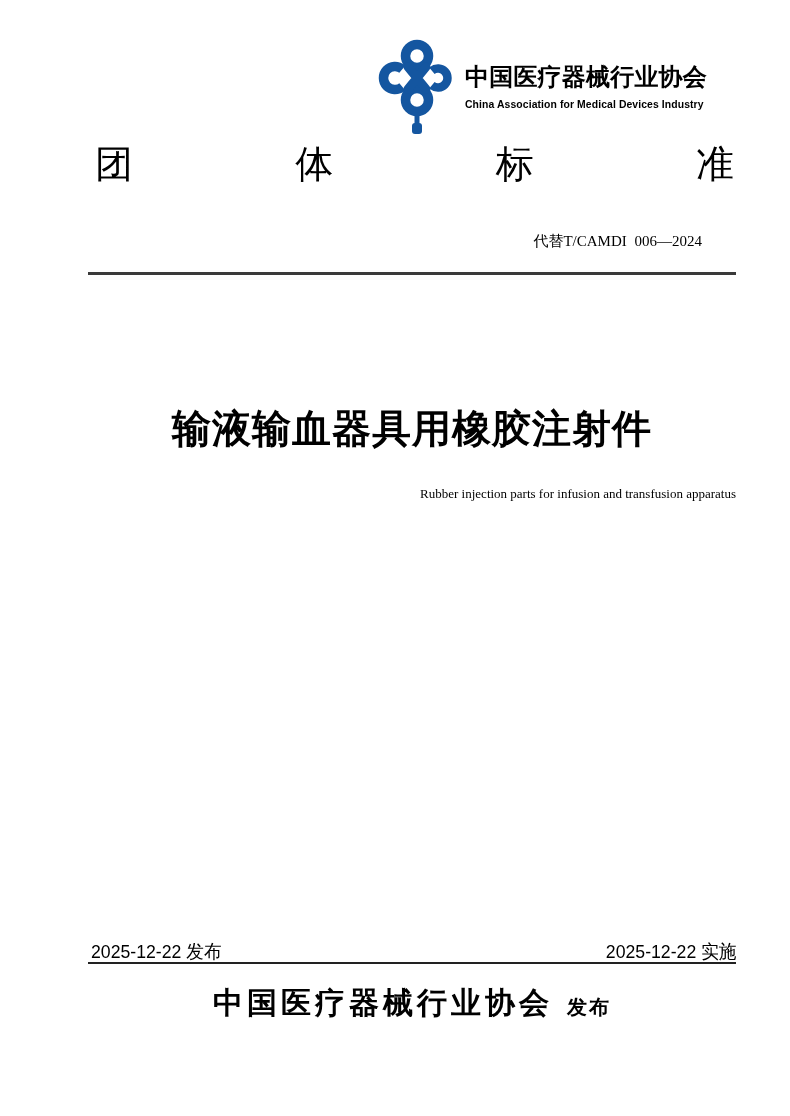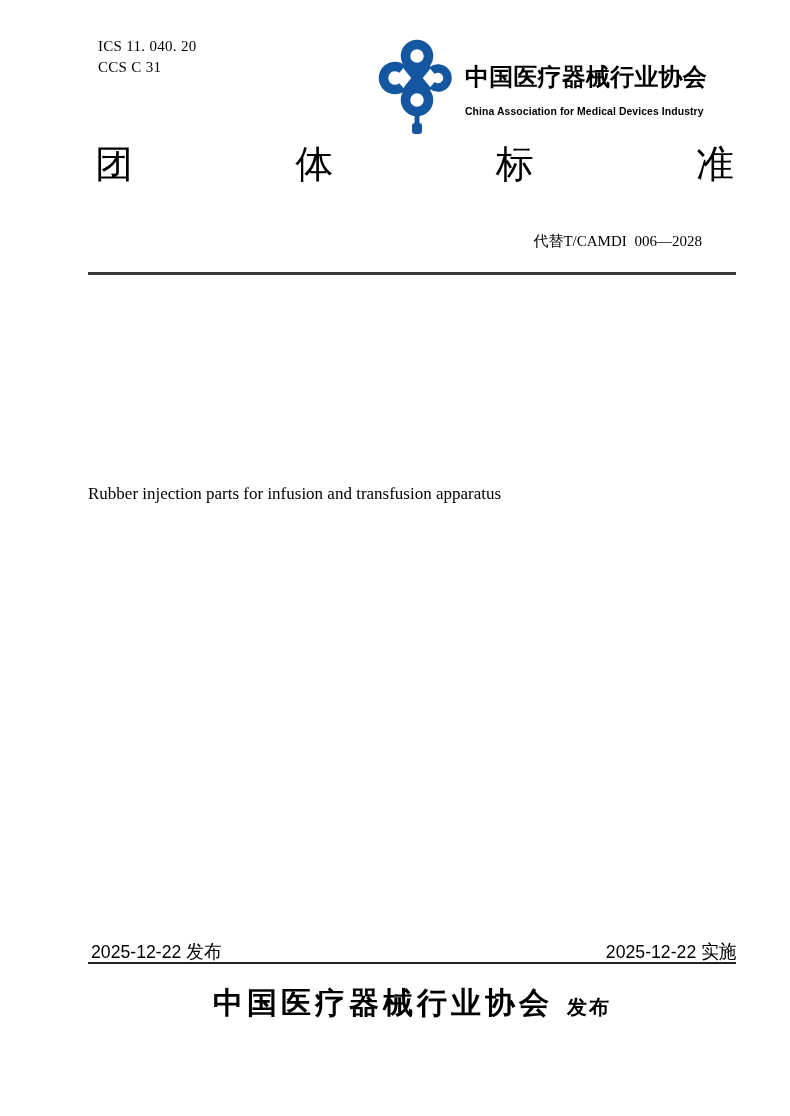--- a/index.html
+++ b/index.html
@@ -37,21 +37,21 @@
   .assoc-cn {
     font-size: 24px;
     font-weight: bold;
     line-height: 26px;
     letter-spacing: 0.2px;
     white-space: nowrap;
   }
   .assoc-en {
     font-size: 10.4px;
     font-weight: bold;
-    margin-top: 16px;
+    margin-top: 9px;
     letter-spacing: 0.1px;
     white-space: nowrap;
   }
   .std-type {
     position: absolute;
     left: 95px;
     width: 639px;
     top: 143px;
     display: flex;
     justify-content: space-between;
@@ -96,23 +96,23 @@
     font-weight: bold;
     letter-spacing: 1px;
     line-height: 46px;
     white-space: nowrap;
   }
   .title-en {
     position: absolute;
     left: 88px;
     width: 648px;
     top: 484px;
-    text-align: left;
-    font-family: "Liberation Serif", "DejaVu Serif", serif;
-    font-size: 17px;
+    text-align: right;
+    font-family: "Liberation Serif", "DejaVu Serif", serif;
+    font-size: 13px;
     line-height: 20px;
     white-space: nowrap;
   }
   .dates {
     position: absolute;
     left: 91px;
     width: 645px;
     top: 942px;
     display: flex;
     justify-content: space-between;
@@ -153,24 +153,20 @@
     letter-spacing: 2px;
     margin-left: 14px;
     margin-top: 10px;
   }
 </style>
 </head>
 <body>
 
 <div class="page">
 
-  <div class="ics-block">
-    <div>ICS 11. 040. 20</div>
-    <div>CCS C 31</div>
-  </div>
 
   <div class="logo">
     <svg width="82" height="96" viewBox="0 0 82 96" xmlns="http://www.w3.org/2000/svg">
       <g stroke="#1456a0" fill="none">
         <circle cx="43" cy="17" r="11.5" stroke-width="9.5"></circle>
         <circle cx="43" cy="61" r="11.5" stroke-width="9.5"></circle>
         <path d="M28.4 47.8 A11.5 11.5 0 1 1 28.4 30.2" stroke-width="9.5"></path>
         <path d="M57.9 31.7 A9.5 9.5 0 1 1 57.9 46.3" stroke-width="8.5"></path>
         <path d="M34 28 L52 50 M34 50 L52 28" stroke-width="9" stroke-linecap="round"></path>
         <path d="M43 71 L43 85" stroke-width="5"></path>
@@ -185,24 +181,25 @@
   </div>
 
   <div class="std-type">
     <span>团</span>
     <span>体</span>
     <span>标</span>
     <span>准</span>
   </div>
 
 
-  <div class="replaces">代替T/CAMDI 006—2028</div>
+  <div class="replaces">代替T/CAMDI 006—2024</div>
 
   <div class="rule-top"></div>
 
+  <div class="title-cn">输液输血器具用橡胶注射件</div>
 
   <div class="title-en">Rubber injection parts for infusion and transfusion apparatus</div>
 
   <div class="dates">
     <span class="date-left">2025-12-22 发布</span>
     <span class="date-right">2025-12-22 实施</span>
   </div>
 
   <div class="rule-dates"></div>
 

